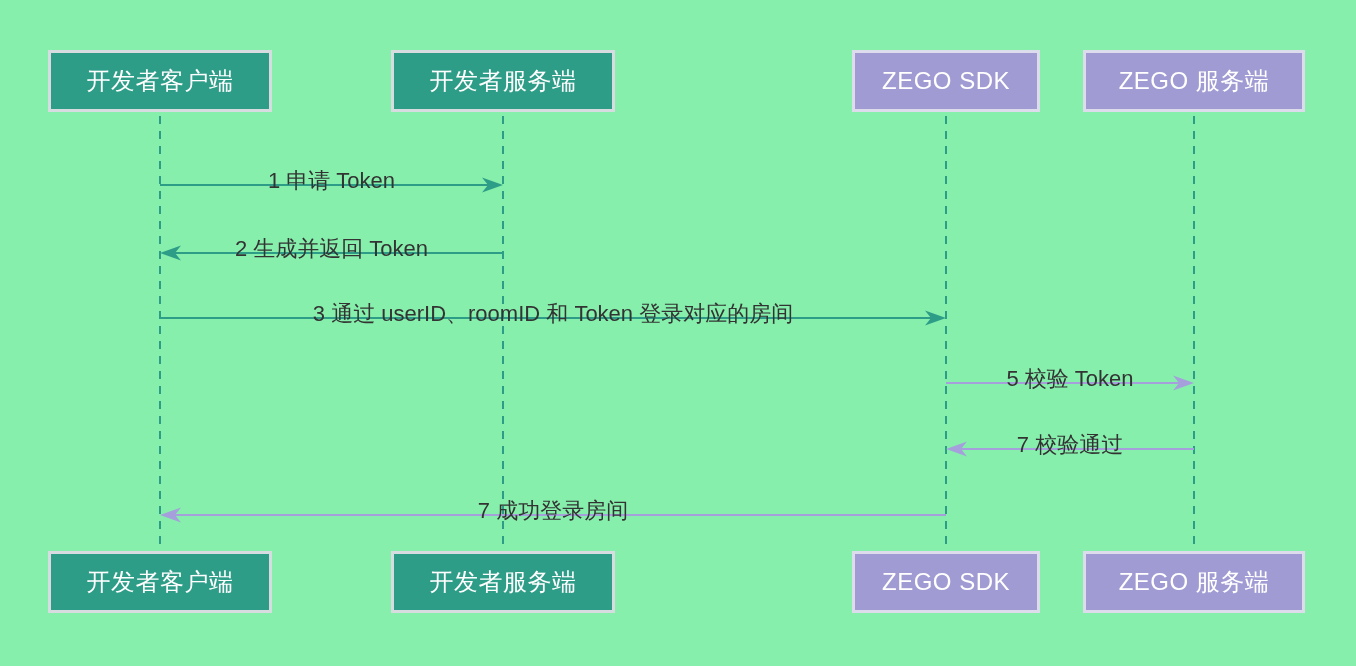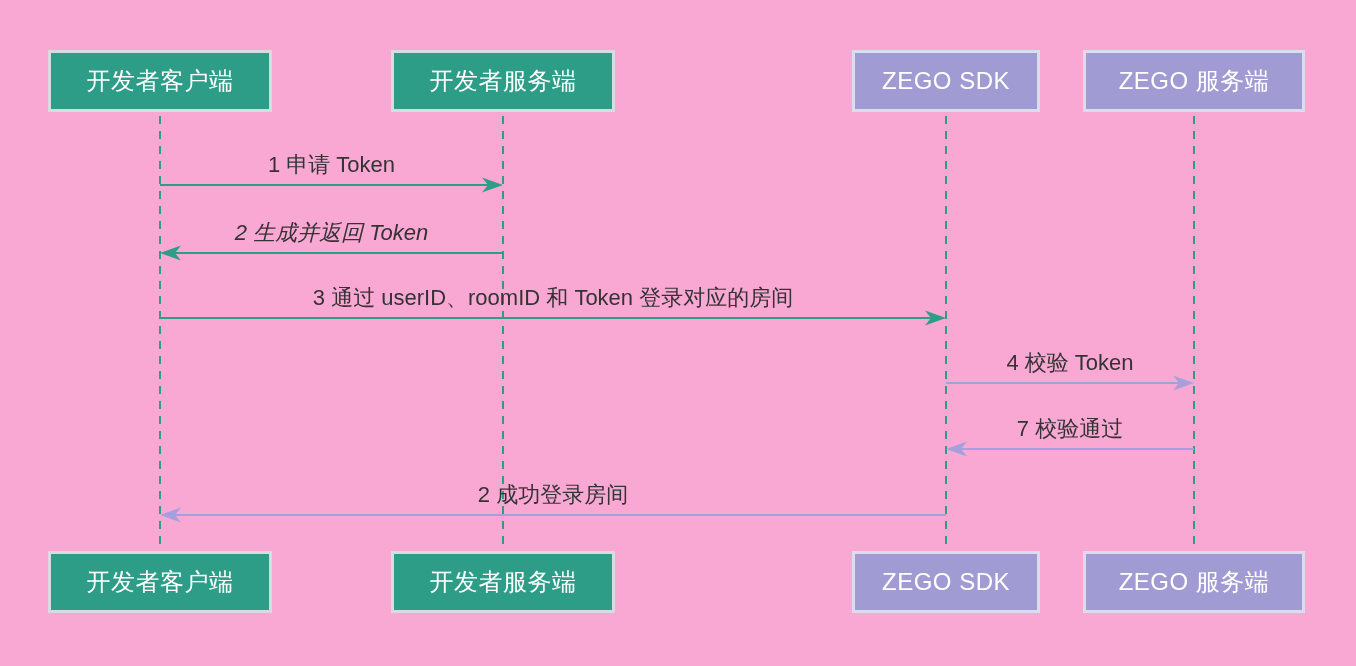--- a/index.html
+++ b/index.html
@@ -5,21 +5,21 @@
   html, body {
     margin: 0;
     padding: 0;
     background: #ffffff;
     font-family: "Liberation Sans", "DejaVu Sans", sans-serif;
   }
   .diagram {
     position: relative;
     width: 1356px;
     height: 666px;
-    background: #f9a8d4;
+    background: #86efac;
     overflow: hidden;
   }
   .diagram svg {
     position: absolute;
     left: 0;
     top: 0;
   }
   .actor {
     position: absolute;
     box-sizing: border-box;
@@ -33,20 +33,21 @@
     border-style: solid;
     border-width: 3px;
   }
   .msg-label {
     position: absolute;
     transform: translateX(-50%);
     font-size: 22px;
     line-height: 26px;
     white-space: nowrap;
     text-align: center;
+    margin-top: 16px;
   }
 </style>
 </head>
 <body>
 
 <div class="diagram">
 
   <svg id="lines-svg" width="1356" height="666" viewBox="0 0 1356 666">
       <line x1="160" y1="116" x2="160" y2="549" stroke="#2E9D88" stroke-width="2" stroke-dasharray="8,7"></line>
       <line x1="503" y1="116" x2="503" y2="549" stroke="#2E9D88" stroke-width="2" stroke-dasharray="8,7"></line>
@@ -86,19 +87,19 @@
     <span>开发者服务端</span>
   </div>
   <div class="actor" style="left: 852px; width: 188px; top: 551px; height: 62px; background: rgb(160, 156, 211); border-color: rgb(220, 220, 236); color: rgb(255, 255, 255);">
     <span>ZEGO SDK</span>
   </div>
   <div class="actor" style="left: 1083px; width: 222px; top: 551px; height: 62px; background: rgb(160, 156, 211); border-color: rgb(220, 220, 236); color: rgb(255, 255, 255);">
     <span>ZEGO 服务端</span>
   </div>
 
   <div class="msg-label" style="left: 331.5px; top: 152px; color: rgb(51, 51, 51);">1 申请 Token</div>
-  <div class="msg-label" style="left: 331.5px; top: 220px; color: rgb(51, 51, 51); font-style: italic;">2 生成并返回 Token</div>
+  <div class="msg-label" style="left: 331.5px; top: 220px; color: rgb(51, 51, 51);">2 生成并返回 Token</div>
   <div class="msg-label" style="left: 553px; top: 285px; color: rgb(51, 51, 51); text-align: right;">3 通过 userID、roomID 和 Token 登录对应的房间</div>
-  <div class="msg-label" style="left: 1070px; top: 350px; color: rgb(51, 51, 51);">4 校验 Token</div>
+  <div class="msg-label" style="left: 1070px; top: 350px; color: rgb(51, 51, 51);">5 校验 Token</div>
   <div class="msg-label" style="left: 1070px; top: 416px; color: rgb(51, 51, 51);">7 校验通过</div>
-  <div class="msg-label" style="left: 553px; top: 482px; color: rgb(51, 51, 51);">2 成功登录房间</div>
+  <div class="msg-label" style="left: 553px; top: 482px; color: rgb(51, 51, 51);">7 成功登录房间</div>
 
 </div>
 
 </body></html>

